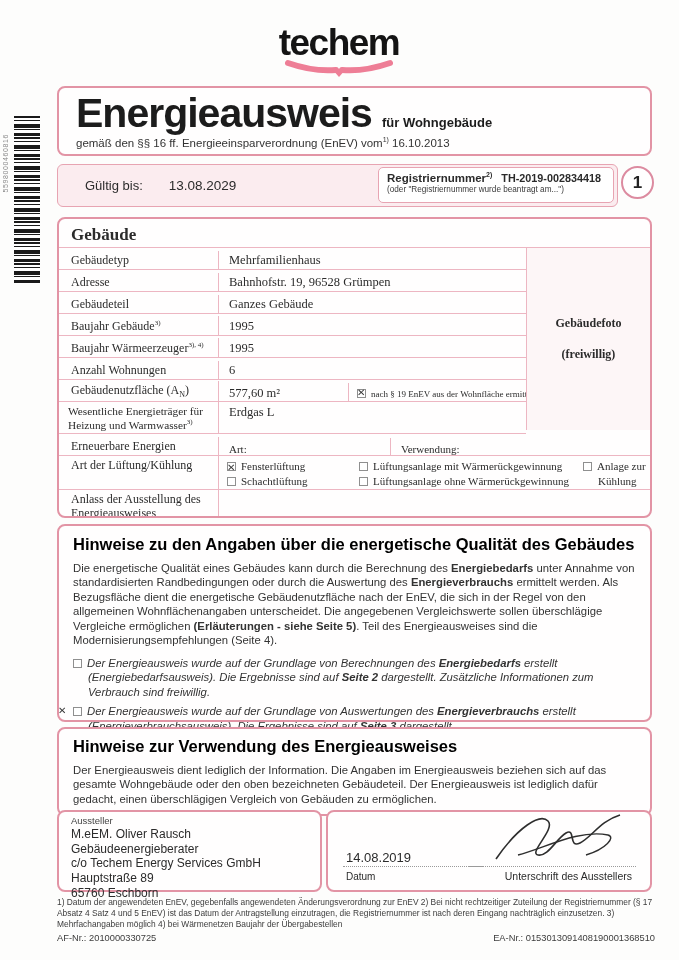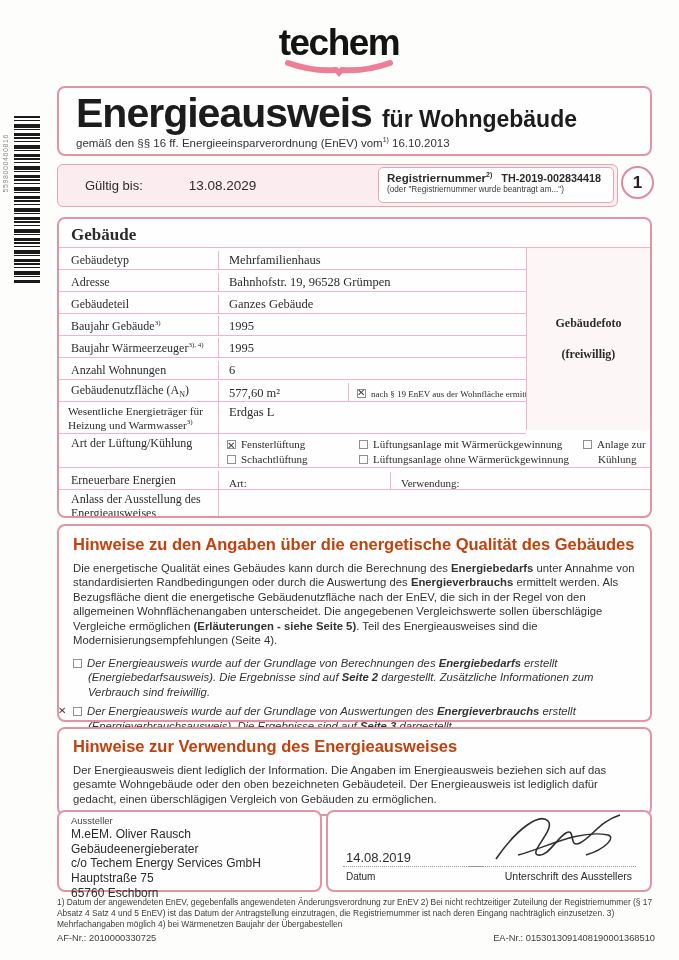--- a/index.html
+++ b/index.html
@@ -18,28 +18,28 @@
 
   
   .logo { position:absolute; left:264px; top:24px; width:150px; text-align:center; }
   .logo-text { font-size:37px; font-weight:bold; letter-spacing:-1.5px; color:#141414; line-height:1; }
   .logo-swoosh { display:block; margin:-2px auto 0; }
 
   
   .title-box { left:57px; top:86px; width:595px; height:70px; padding:4px 0 0 17px; }
   .title-line { display:flex; align-items:baseline; }
   .main-title { font-size:41px; font-weight:bold; letter-spacing:-1px; color:#1c1c1c; line-height:1.05; }
-  .title-suffix { font-size:23px; font-weight:bold; margin-left:10px; color:#1c1c1c; }
+  .title-suffix { font-size:13px; font-weight:bold; margin-left:10px; color:#1c1c1c; }
   .subtitle { font-size:11.5px; margin-top:1px; color:#333; }
   sup.fn { font-size:7px; vertical-align:super; }
   sub.sb { font-size:8px; vertical-align:sub; }
 
   
   .validity-bar { position:absolute; left:57px; top:164px; width:561px; height:43px; background:#fbecef;
-    border:1.5px solid #e7a4b2; border-radius:6px; display:flex; align-items:center; padding-left:27px;gap:20px; }
+    border:1.5px solid #e7a4b2; border-radius:6px; display:flex; align-items:center; padding-left:27px; }
   .validity-label { font-size:13px; }
   .validity-date { font-size:13.5px; margin-left:26px; }
   .reg-box { position:absolute; left:320px; top:2px; width:236px; height:36px; background:#fff;
     border:1.5px solid #e7a4b2; border-radius:5px; padding:3px 8px 0; }
   .reg-line1 { font-size:11.5px; font-weight:bold; white-space:nowrap; }
   .reg-number { font-size:10.8px; margin-left:9px; }
   .reg-note { font-size:8.2px; font-weight:normal; color:#3a3a3a; margin-top:1px; }
   .page-circle { position:absolute; left:621px; top:166px; width:33px; height:33px; border:2px solid #dc8ba0;
     border-radius:50%; background:#fff; display:flex; align-items:center; justify-content:center;
     font-size:17px; font-weight:bold; color:#222; }
@@ -68,21 +68,21 @@
   .indent { padding-left:15px; }
 
   
   .cb { display:inline-block; width:9px; height:9px; border:1px solid #8f8f8f; background:#fff;
     margin-right:5px; position:relative; vertical-align:-1px; }
   .cb.checked::after { content:"\2715"; position:absolute; left:-1px; top:-3px; font-size:10px; color:#3a3a3a; }
 
   
   .quality-box { left:57px; top:524px; width:595px; height:198px; padding:8px 14px 0 14px; }
   .usage-box   { left:57px; top:727px; width:595px; height:89px;  padding:7px 14px 0 14px; }
-  .section-heading2 { font-size:16.5px; font-weight:bold; margin:1px 0 7px; color:#c2410c; }
+  .section-heading2 { font-size:16.5px; font-weight:bold; margin:1px 0 7px; color:#000000; }
   .para { font-size:11.3px; line-height:1.28; color:#333; margin-bottom:8px; }
   .cb-item { font-size:11.3px; line-height:1.28; color:#333; margin-bottom:5px; padding-left:15px; text-indent:-15px;font-style:italic; }
   .data-line { font-size:11.3px; color:#333; margin:6px 0 6px; }
   .data-line .gap1 { margin-left:58px; } .data-line .gap2 { margin-left:22px; }
 
   
   .issuer-box { left:57px; top:810px; width:265px; height:82px; padding:3px 12px; }
   .small-label { font-size:9.5px; color:#444; margin-bottom:1px; }
   .iline { font-size:12px; line-height:1.22; }
   .sign-box { left:326px; top:810px; width:326px; height:82px; }
@@ -176,42 +176,42 @@
           <span class="areaval">577,60 m²</span>
           <span class="areacb">
             <span class="cb checked"></span><span>nach § 19 EnEV aus der Wohnfläche ermittelt</span>
           </span>
         </div>
       </div>
       <div class="brow withphoto h28">
         <div class="bl fit"><span>Wesentliche Energieträger für Heizung und Warmwasser</span><sup class="fn">3)</sup></div>
         <div class="bv">Erdgas L</div>
       </div>
+      <div class="brow h22">
+        <div class="bl">Erneuerbare Energien</div>
+        <div class="bv p0">
+          <span class="artcell">Art:</span>
+          <span class="verwcell">Verwendung:</span>
+        </div>
+      </div>
       <div class="brow h32">
         <div class="bl">Art der Lüftung/Kühlung</div>
         <div class="bv optc">
           <span class="c1">
             <span class="opt"><span class="cb checked"></span><span>Fensterlüftung</span></span>
             <span class="opt"><span class="cb"></span><span>Schachtlüftung</span></span>
           </span>
           <span class="c2">
             <span class="opt"><span class="cb"></span><span>Lüftungsanlage mit Wärmerückgewinnung</span></span>
             <span class="opt"><span class="cb"></span><span>Lüftungsanlage ohne Wärmerückgewinnung</span></span>
           </span>
           <span class="c3">
             <span class="opt"><span class="cb"></span><span>Anlage zur</span></span>
             <span class="opt indent">Kühlung</span>
           </span>
-        </div>
-      </div>
-      <div class="brow h22">
-        <div class="bl">Erneuerbare Energien</div>
-        <div class="bv p0">
-          <span class="artcell">Art:</span>
-          <span class="verwcell">Verwendung:</span>
         </div>
       </div>
       <div class="brow h32" style="border-bottom:none">
         <div class="bl">Anlass der Ausstellung des Energieausweises</div>
         <div class="bv optc">
           
           
           
         </div>
       </div>
@@ -234,21 +234,21 @@
   <div class="box usage-box">
     <div class="section-heading2">Hinweise zur Verwendung des Energieausweises</div>
     <p class="para">Der Energieausweis dient lediglich der Information. Die Angaben im Energieausweis beziehen sich auf das gesamte Wohngebäude oder den oben bezeichneten Gebäudeteil. Der Energieausweis ist lediglich dafür gedacht, einen überschlägigen Vergleich von Gebäuden zu ermöglichen.</p>
   </div>
 
   <div class="box issuer-box">
     <div class="small-label">Aussteller</div>
     <div class="iline">M.eEM. Oliver Rausch</div>
     <div class="iline">Gebäudeenergieberater</div>
     <div class="iline">c/o Techem Energy Services GmbH</div>
-    <div class="iline">Hauptstraße 75</div>
+    <div class="iline">Hauptstraße 89</div>
     <div class="iline">65760 Eschborn</div>
   </div>
 
   <div class="box sign-box">
     <svg class="sig-svg" width="140" height="56" viewBox="0 0 140 56">
       <path d="M8,50 C30,18 52,4 60,12 C68,20 40,44 50,46 C60,48 68,30 78,24 C88,18 80,40 92,34 C104,28 112,12 132,6" stroke="#2e2e2e" stroke-width="1.6" fill="none"></path>
       <path d="M30,46 C55,40 90,20 120,26 C128,28 118,40 98,46" stroke="#2e2e2e" stroke-width="1.4" fill="none"></path>
     </svg>
     <span class="sig-date">14.08.2019</span>
     <span class="date-line"></span>

